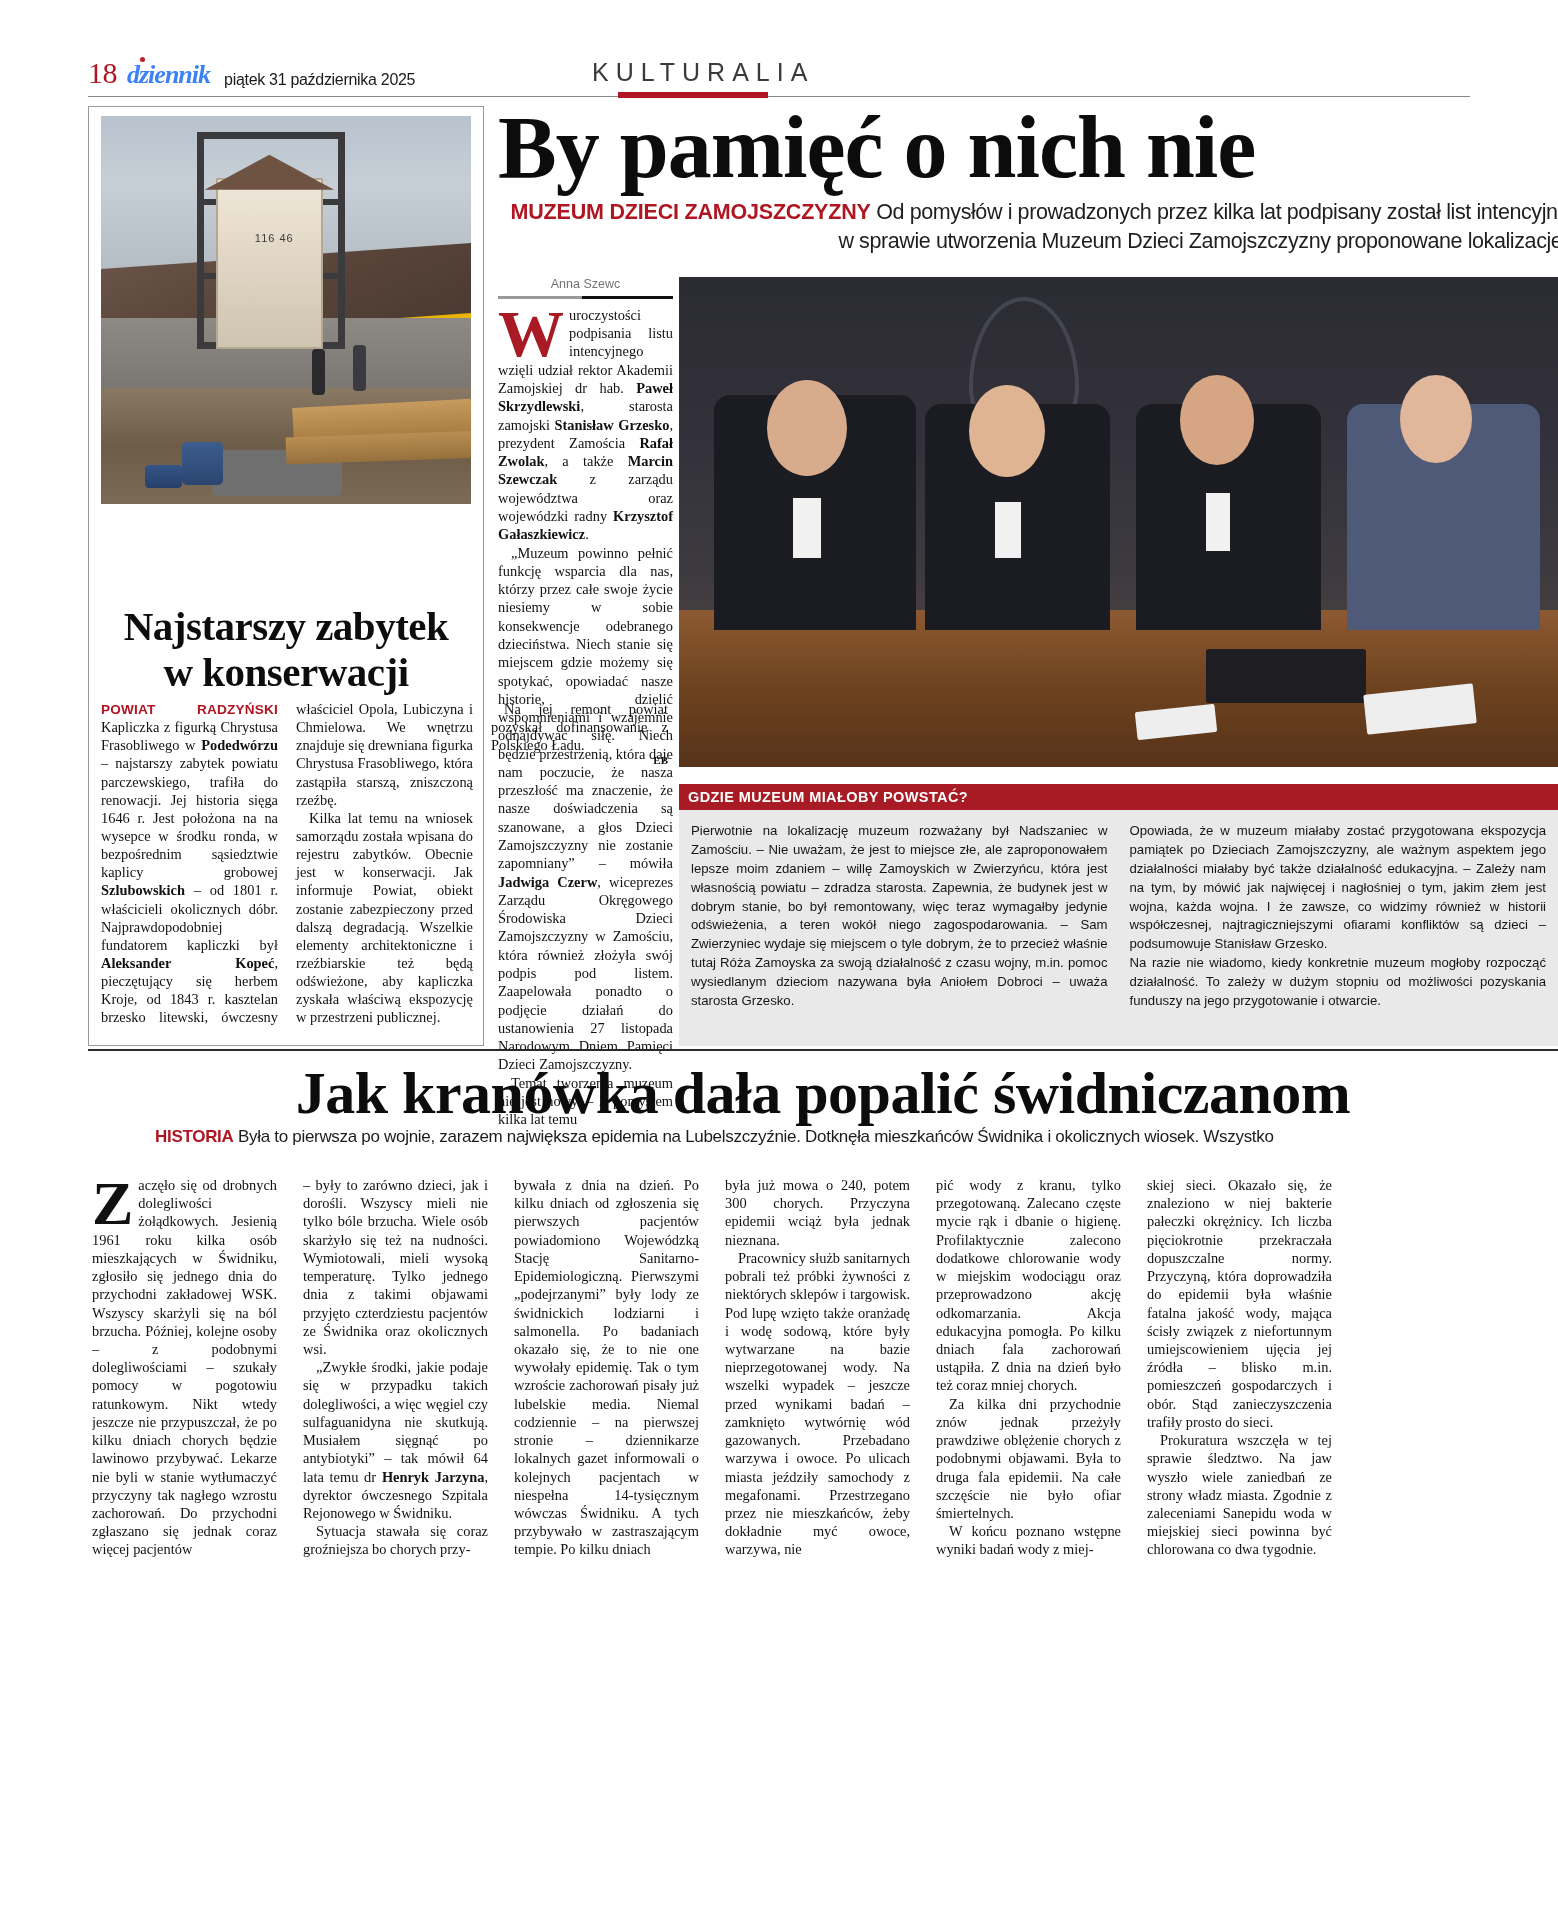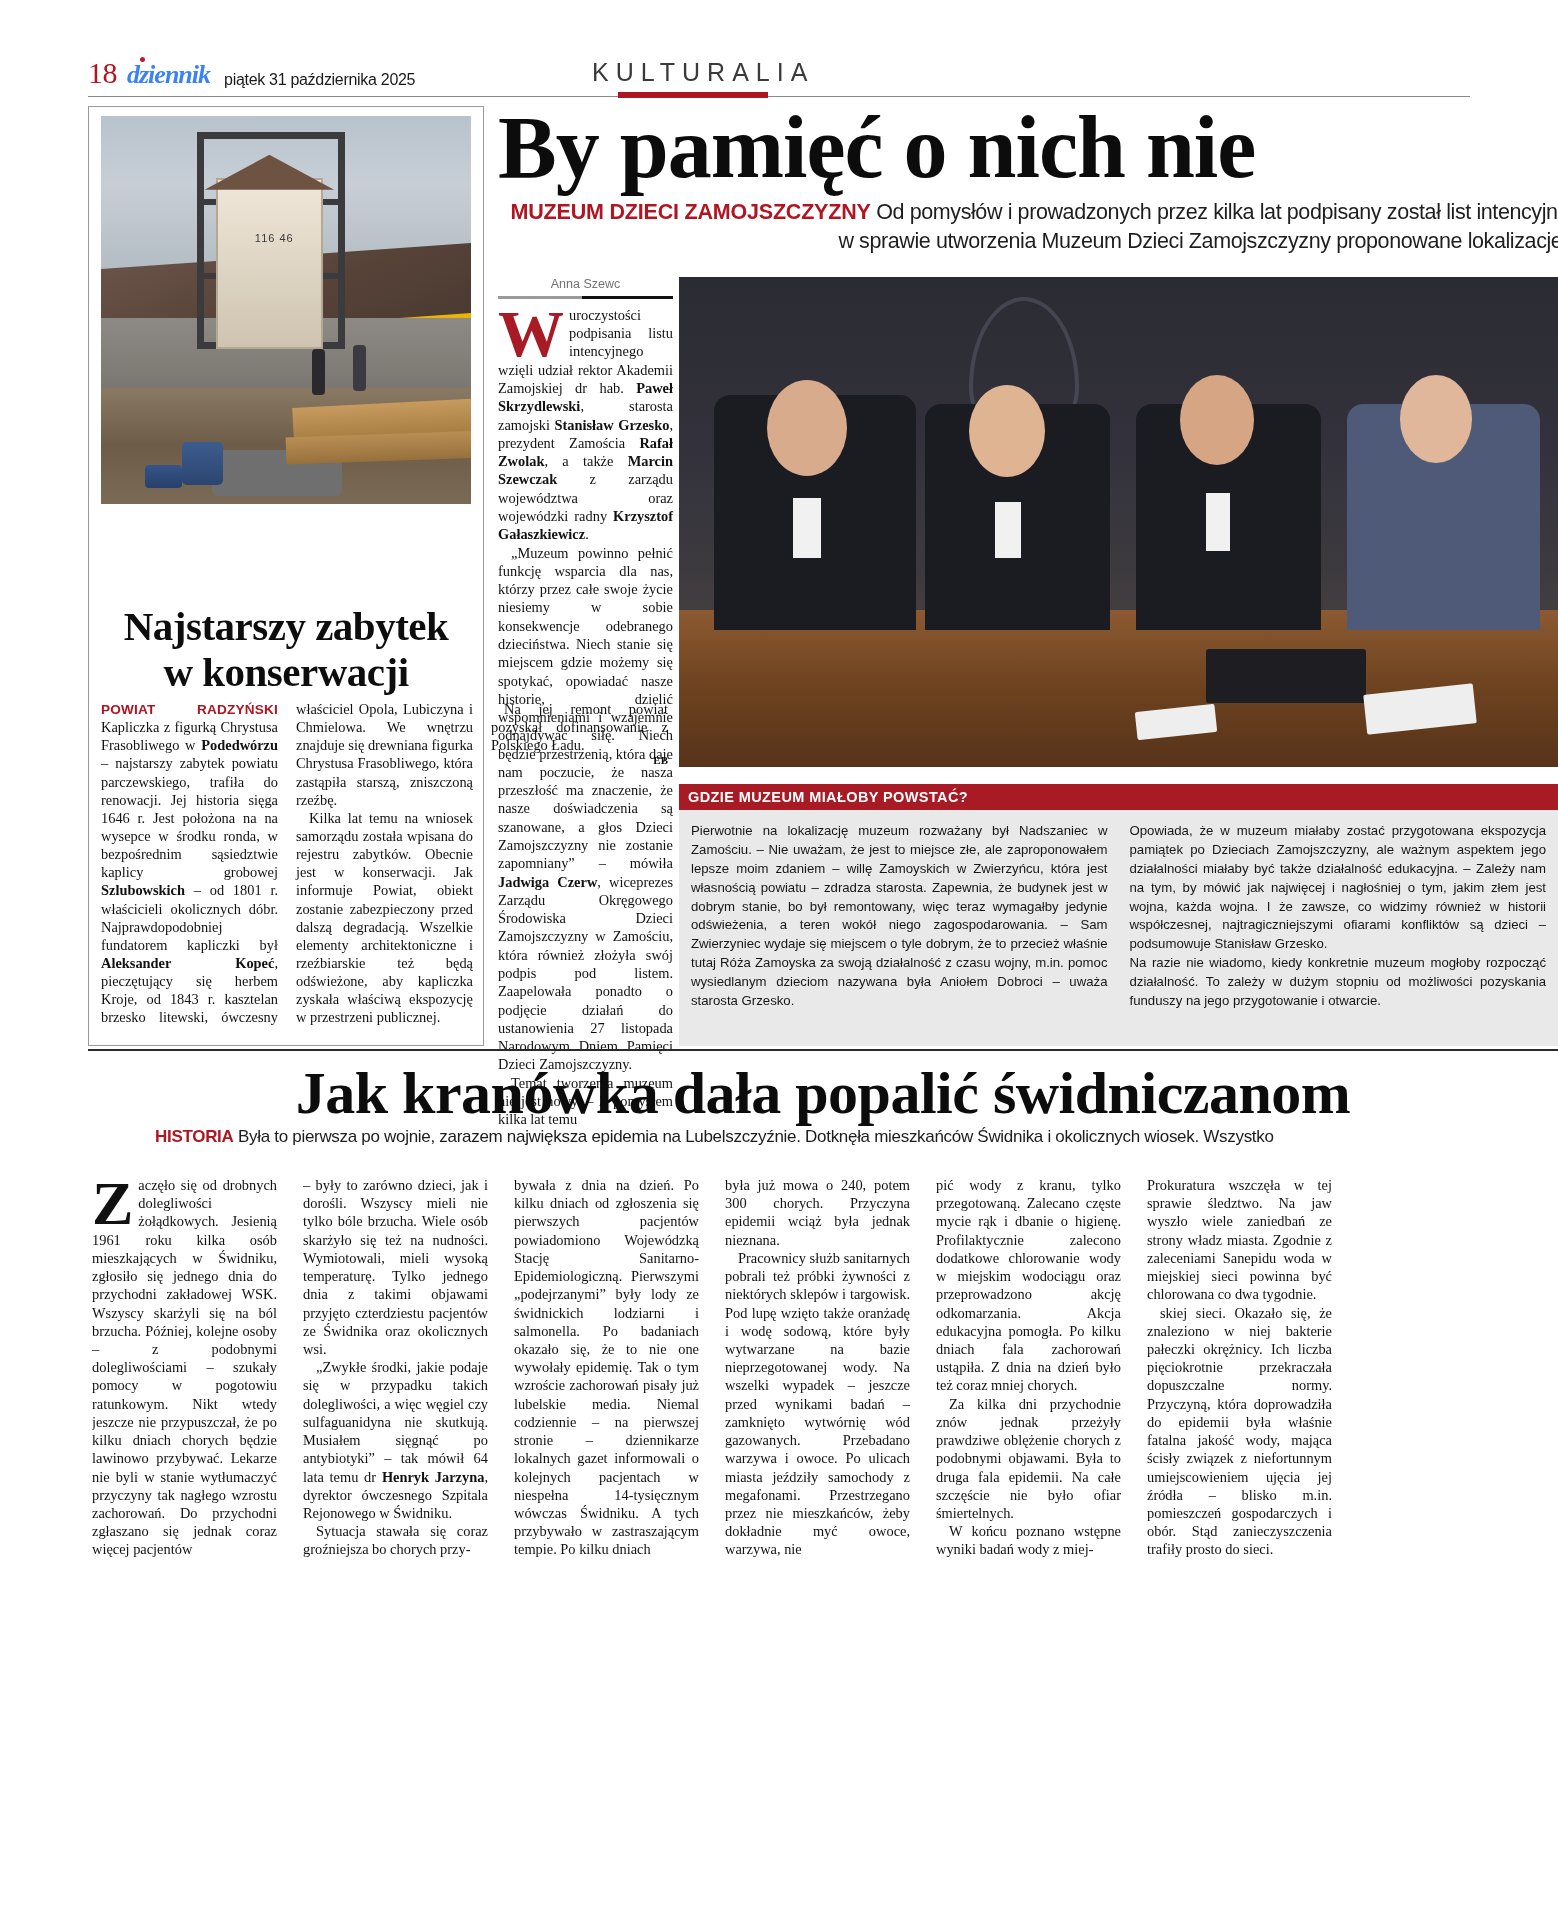--- a/index.html
+++ b/index.html
@@ -407,18 +407,18 @@
       <div class="bcol">
         <p>była już mowa o 240, potem 300 chorych. Przyczyna epidemii wciąż była jednak nieznana.</p>
         <p>Pracownicy służb sanitarnych pobrali też próbki żywności z niektórych sklepów i targowisk. Pod lupę wzięto także oranżadę i wodę sodową, które były wytwarzane na bazie nieprzegotowanej wody. Na wszelki wypadek – jeszcze przed wynikami badań – zamknięto wytwórnię wód gazowanych. Przebadano warzywa i owoce. Po ulicach miasta jeździły samochody z megafonami. Przestrzegano przez nie mieszkańców, żeby dokładnie myć owoce, warzywa, nie</p>
       </div>
       <div class="bcol">
         <p>pić wody z kranu, tylko przegotowaną. Zalecano częste mycie rąk i dbanie o higienę. Profilaktycznie zalecono dodatkowe chlorowanie wody w miejskim wodociągu oraz przeprowadzono akcję odkomarzania. Akcja edukacyjna pomogła. Po kilku dniach fala zachorowań ustąpiła. Z dnia na dzień było też coraz mniej chorych.</p>
         <p>Za kilka dni przychodnie znów jednak przeżyły prawdziwe oblężenie chorych z podobnymi objawami. Była to druga fala epidemii. Na całe szczęście nie było ofiar śmiertelnych.</p>
         <p>W końcu poznano wstępne wyniki badań wody z miej-</p>
       </div>
       <div class="bcol">
+        <p>skiej sieci. Okazało się, że znaleziono w niej bakterie pałeczki okrężnicy. Ich liczba pięciokrotnie przekraczała dopuszczalne normy. Przyczyną, która doprowadziła do epidemii była właśnie fatalna jakość wody, mająca ścisły związek z niefortunnym umiejscowieniem ujęcia jej źródła – blisko m.in. pomieszczeń gospodarczych i obór. Stąd zanieczyszczenia trafiły prosto do sieci.</p>
         <p>Prokuratura wszczęła w tej sprawie śledztwo. Na jaw wyszło wiele zaniedbań ze strony władz miasta. Zgodnie z zaleceniami Sanepidu woda w miejskiej sieci powinna być chlorowana co dwa tygodnie.</p>
-        <p>skiej sieci. Okazało się, że znaleziono w niej bakterie pałeczki okrężnicy. Ich liczba pięciokrotnie przekraczała dopuszczalne normy. Przyczyną, która doprowadziła do epidemii była właśnie fatalna jakość wody, mająca ścisły związek z niefortunnym umiejscowieniem ujęcia jej źródła – blisko m.in. pomieszczeń gospodarczych i obór. Stąd zanieczyszczenia trafiły prosto do sieci.</p>
       </div>
     </div>
 
 </div>
 
 </body></html>

